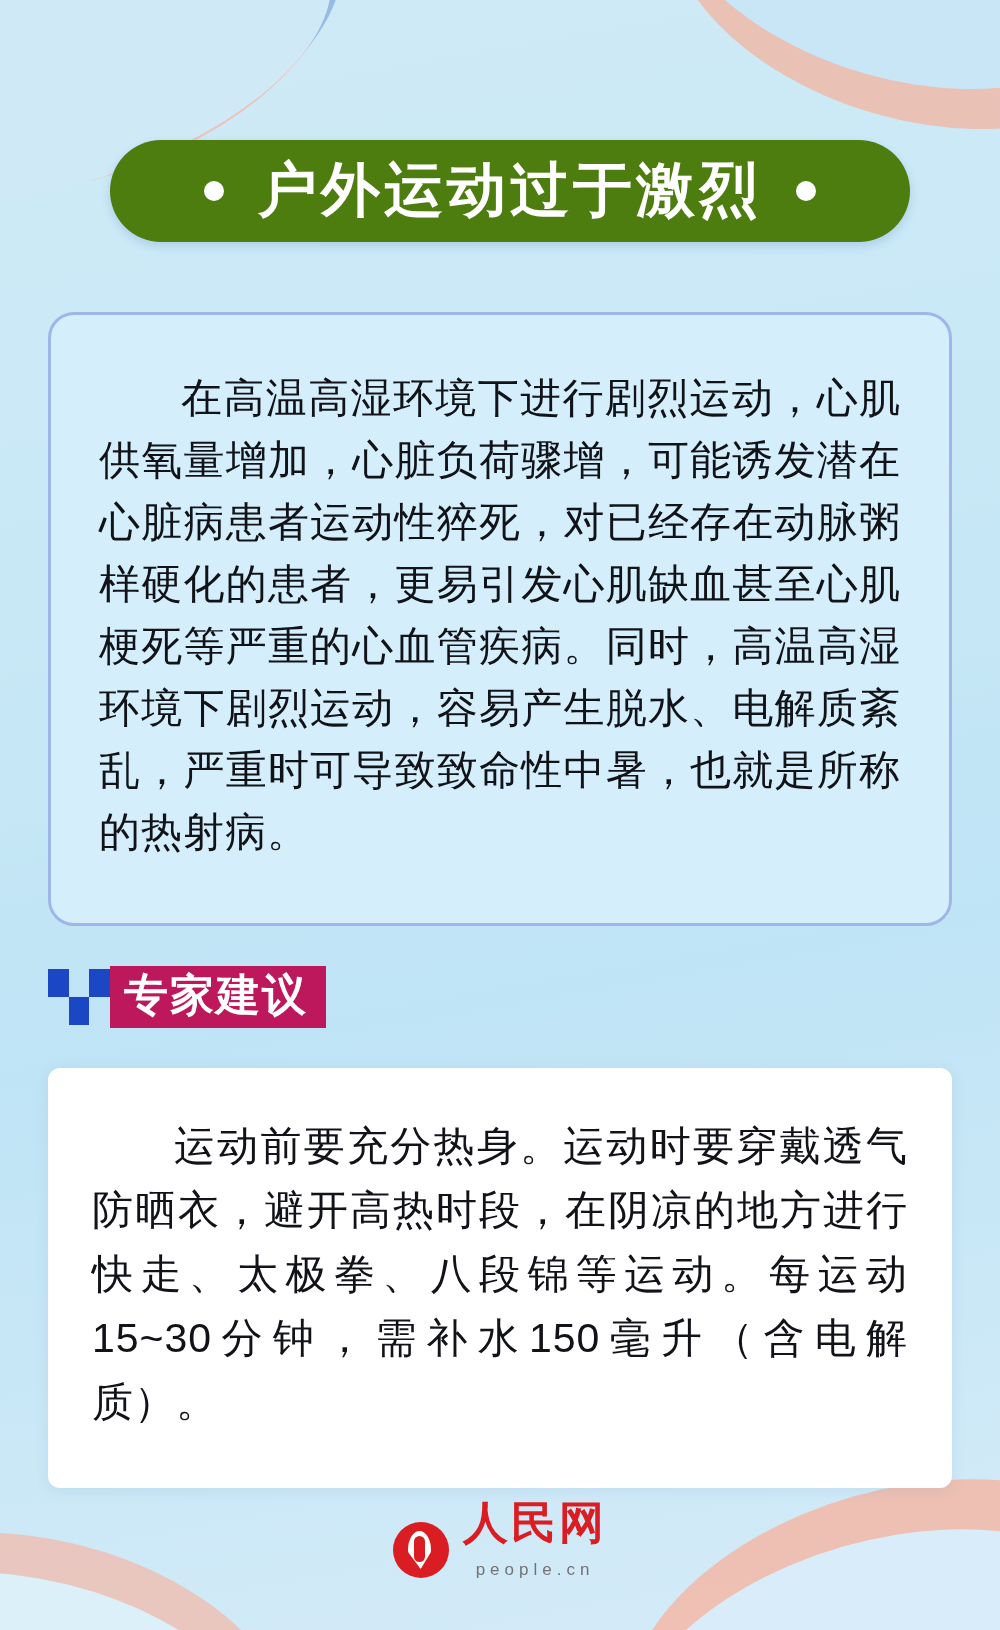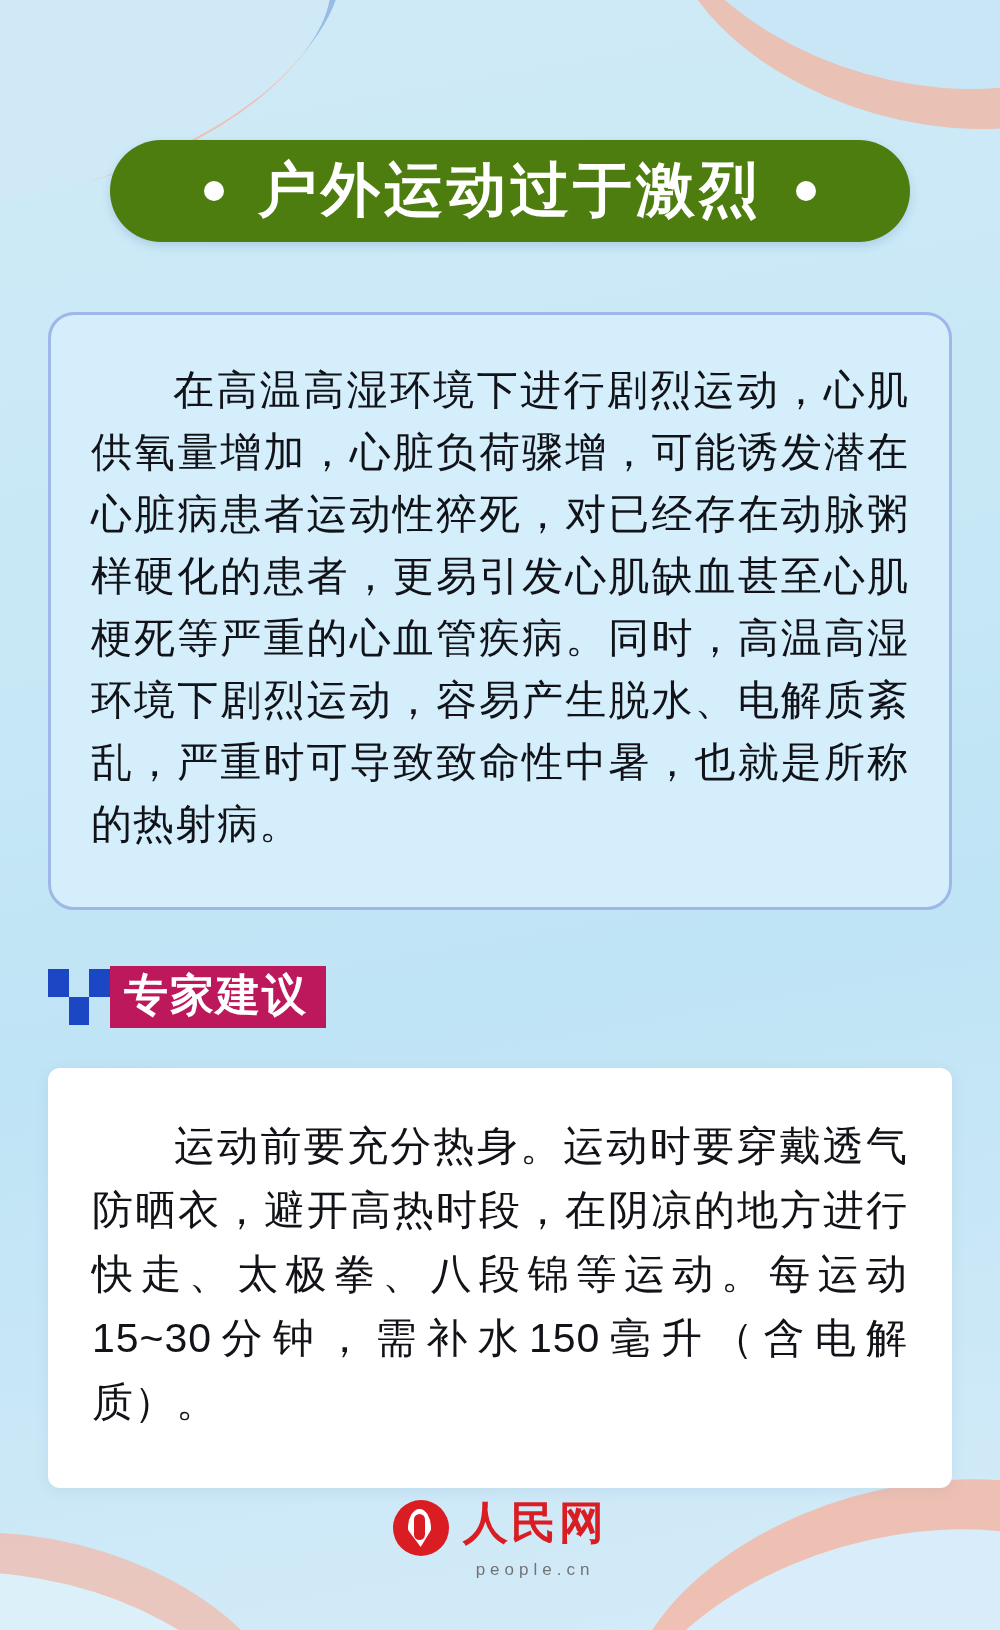--- a/index.html
+++ b/index.html
@@ -139,21 +139,21 @@
     top: 312px;
     left: 48px;
     width: 904px;
     box-sizing: border-box;
     background: #d4eefb;
     border: 3px solid #9fb6e8;
     border-radius: 26px;
     padding: 44px 40px 52px 40px;
   }
   .body-card p {
-    margin: 0;
+    margin: 8px;
     color: #111318;
     font-size: 41px;
     line-height: 62px;
     text-indent: 82px;
     text-align: justify;
     letter-spacing: 1px;
   }
 
   .advice-head {
     position: absolute;
@@ -204,21 +204,21 @@
     text-align: justify;
     letter-spacing: 1px;
   }
 
   .footer {
     position: absolute;
     bottom: 52px;
     left: 0;
     width: 1000px;
     display: flex;
-    align-items: flex-start;
+    align-items: flex-end;
     justify-content: center;
     gap: 14px;
   }
   .logo-mark {
     width: 56px;
     height: 56px;
     border-radius: 50%;
     background: #d91d22;
     position: relative;
     flex: 0 0 auto;

